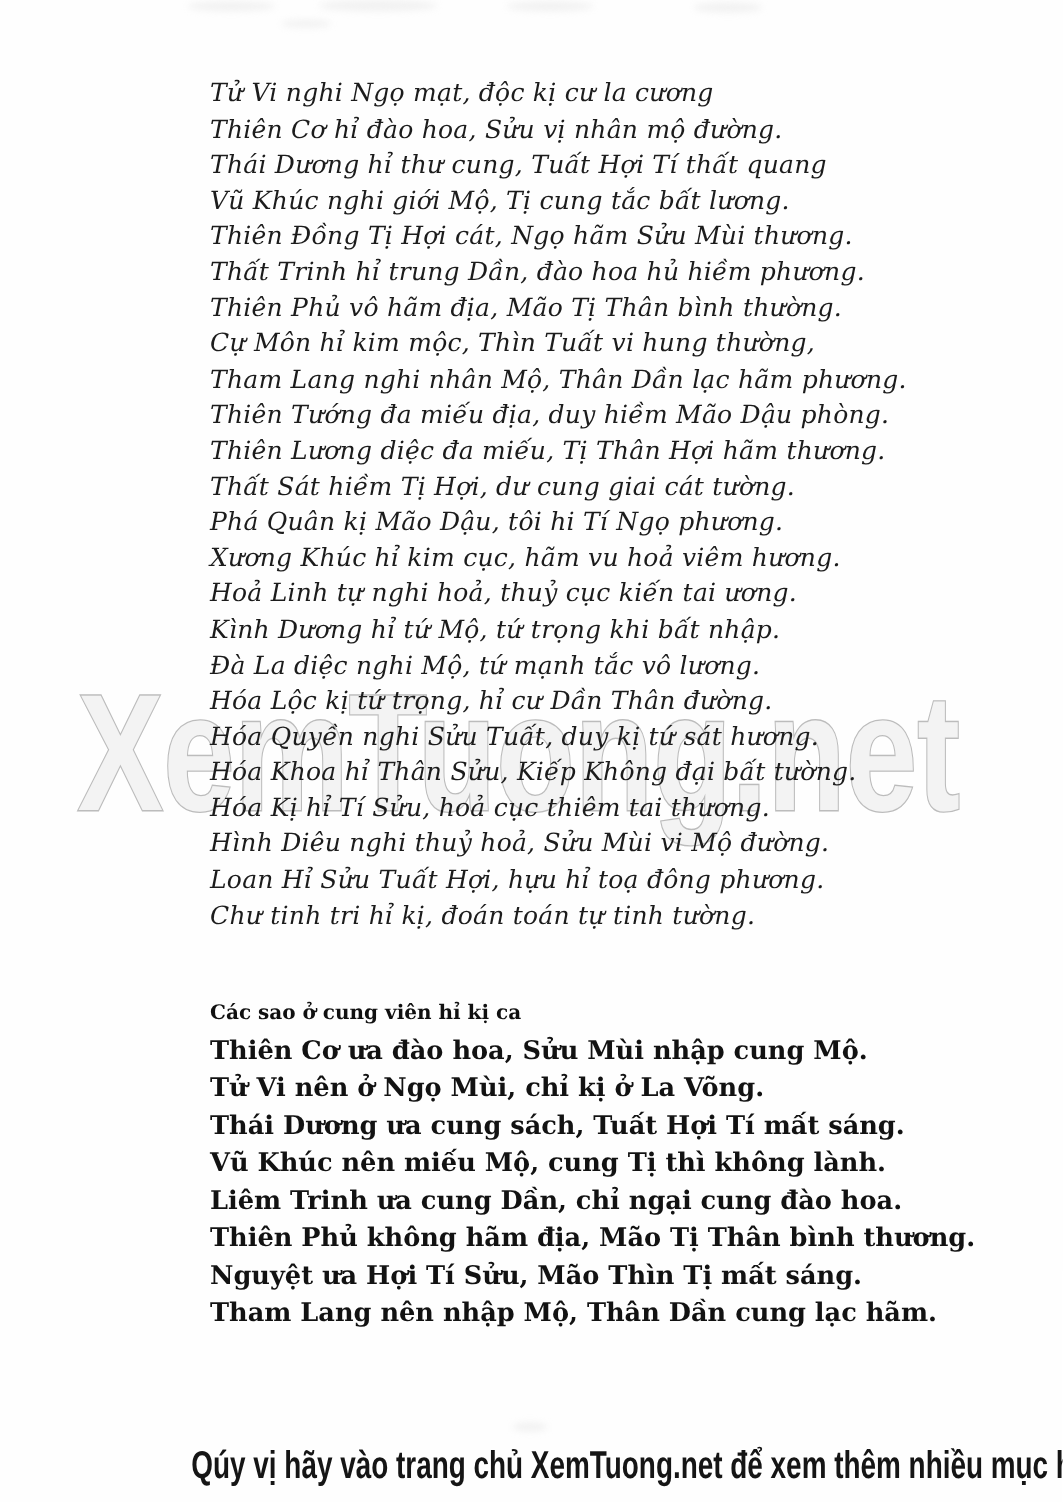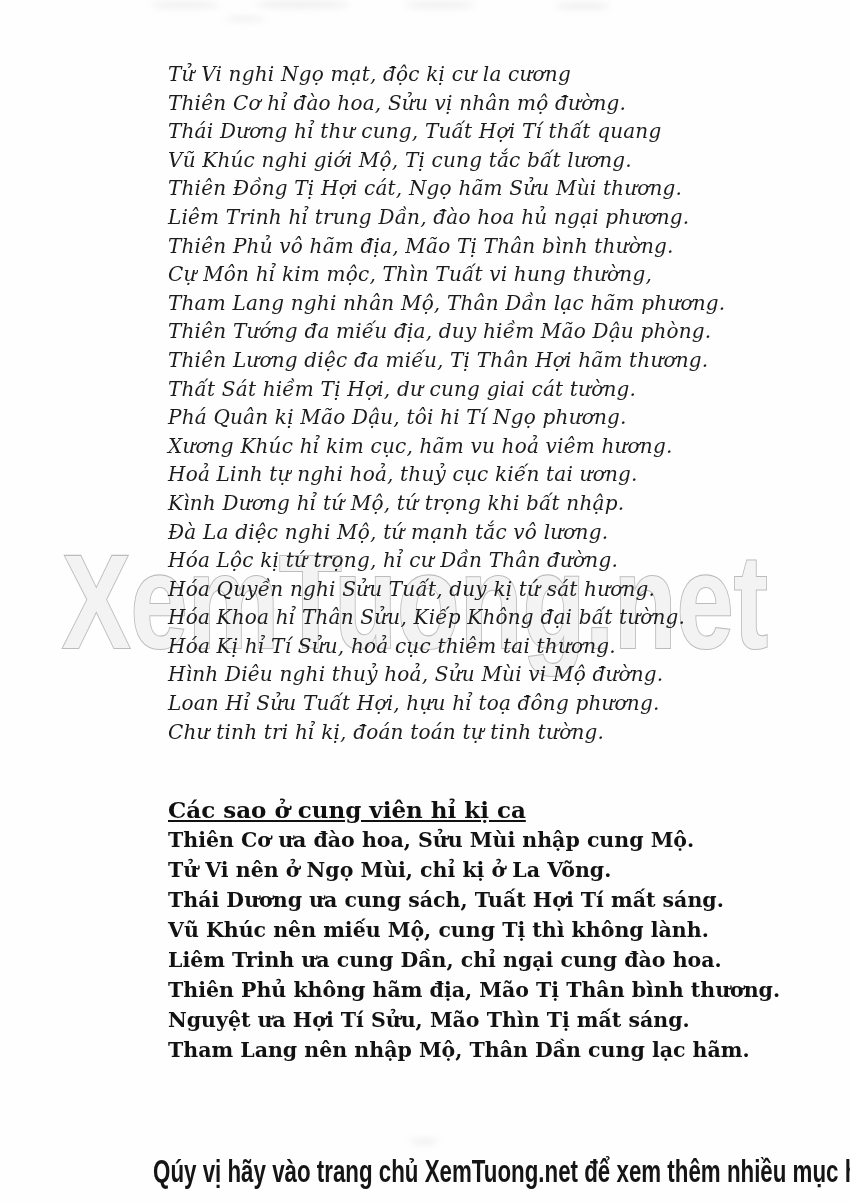--- a/index.html
+++ b/index.html
@@ -62,25 +62,24 @@
   .verse2 {
     position: absolute;
     left: 168px;
     top: 795px;
     z-index: 1;
     width: 620px;
   }
   .v2-heading {
     font-family: "DejaVu Serif", serif;
     font-weight: 700;
-    font-size: 23px;
+    font-size: 16px;
     line-height: 30px;
     color: #101010;
     white-space: nowrap;
-    text-decoration: underline;
   }
   .v2-line {
     font-family: "DejaVu Serif", serif;
     font-weight: 600;
     font-size: 20.5px;
     line-height: 30px;
     color: #121212;
     white-space: nowrap;
   }
   
@@ -121,21 +120,21 @@
       <text x="4" y="112" font-size="133" textLength="706" lengthAdjust="spacingAndGlyphs" stroke-width="2.2" stroke="#bcbcbc" fill="#f3f3f3">XemTuong.net</text>
     </svg>
   </div>
 
   <div class="verse1">
       <div class="v1-line">Tử Vi nghi Ngọ mạt, độc kị cư la cương</div>
       <div class="v1-line">Thiên Cơ hỉ đào hoa, Sửu vị nhân mộ đường.</div>
       <div class="v1-line">Thái Dương hỉ thư cung, Tuất Hợi Tí thất quang</div>
       <div class="v1-line">Vũ Khúc nghi giới Mộ, Tị cung tắc bất lương.</div>
       <div class="v1-line">Thiên Đồng Tị Hợi cát, Ngọ hãm Sửu Mùi thương.</div>
-      <div class="v1-line">Liêm Trinh hỉ trung Dần, đào hoa hủ ngại phương.</div>
+      <div class="v1-line">Thất Trinh hỉ trung Dần, đào hoa hủ hiềm phương.</div>
       <div class="v1-line">Thiên Phủ vô hãm địa, Mão Tị Thân bình thường.</div>
       <div class="v1-line">Cự Môn hỉ kim mộc, Thìn Tuất vi hung thường,</div>
       <div class="v1-line">Tham Lang nghi nhân Mộ, Thân Dần lạc hãm phương.</div>
       <div class="v1-line">Thiên Tướng đa miếu địa, duy hiềm Mão Dậu phòng.</div>
       <div class="v1-line">Thiên Lương diệc đa miếu, Tị Thân Hợi hãm thương.</div>
       <div class="v1-line">Thất Sát hiềm Tị Hợi, dư cung giai cát tường.</div>
       <div class="v1-line">Phá Quân kị Mão Dậu, tôi hi Tí Ngọ phương.</div>
       <div class="v1-line">Xương Khúc hỉ kim cục, hãm vu hoả viêm hương.</div>
       <div class="v1-line">Hoả Linh tự nghi hoả, thuỷ cục kiến tai ương.</div>
       <div class="v1-line">Kình Dương hỉ tứ Mộ, tứ trọng khi bất nhập.</div>

